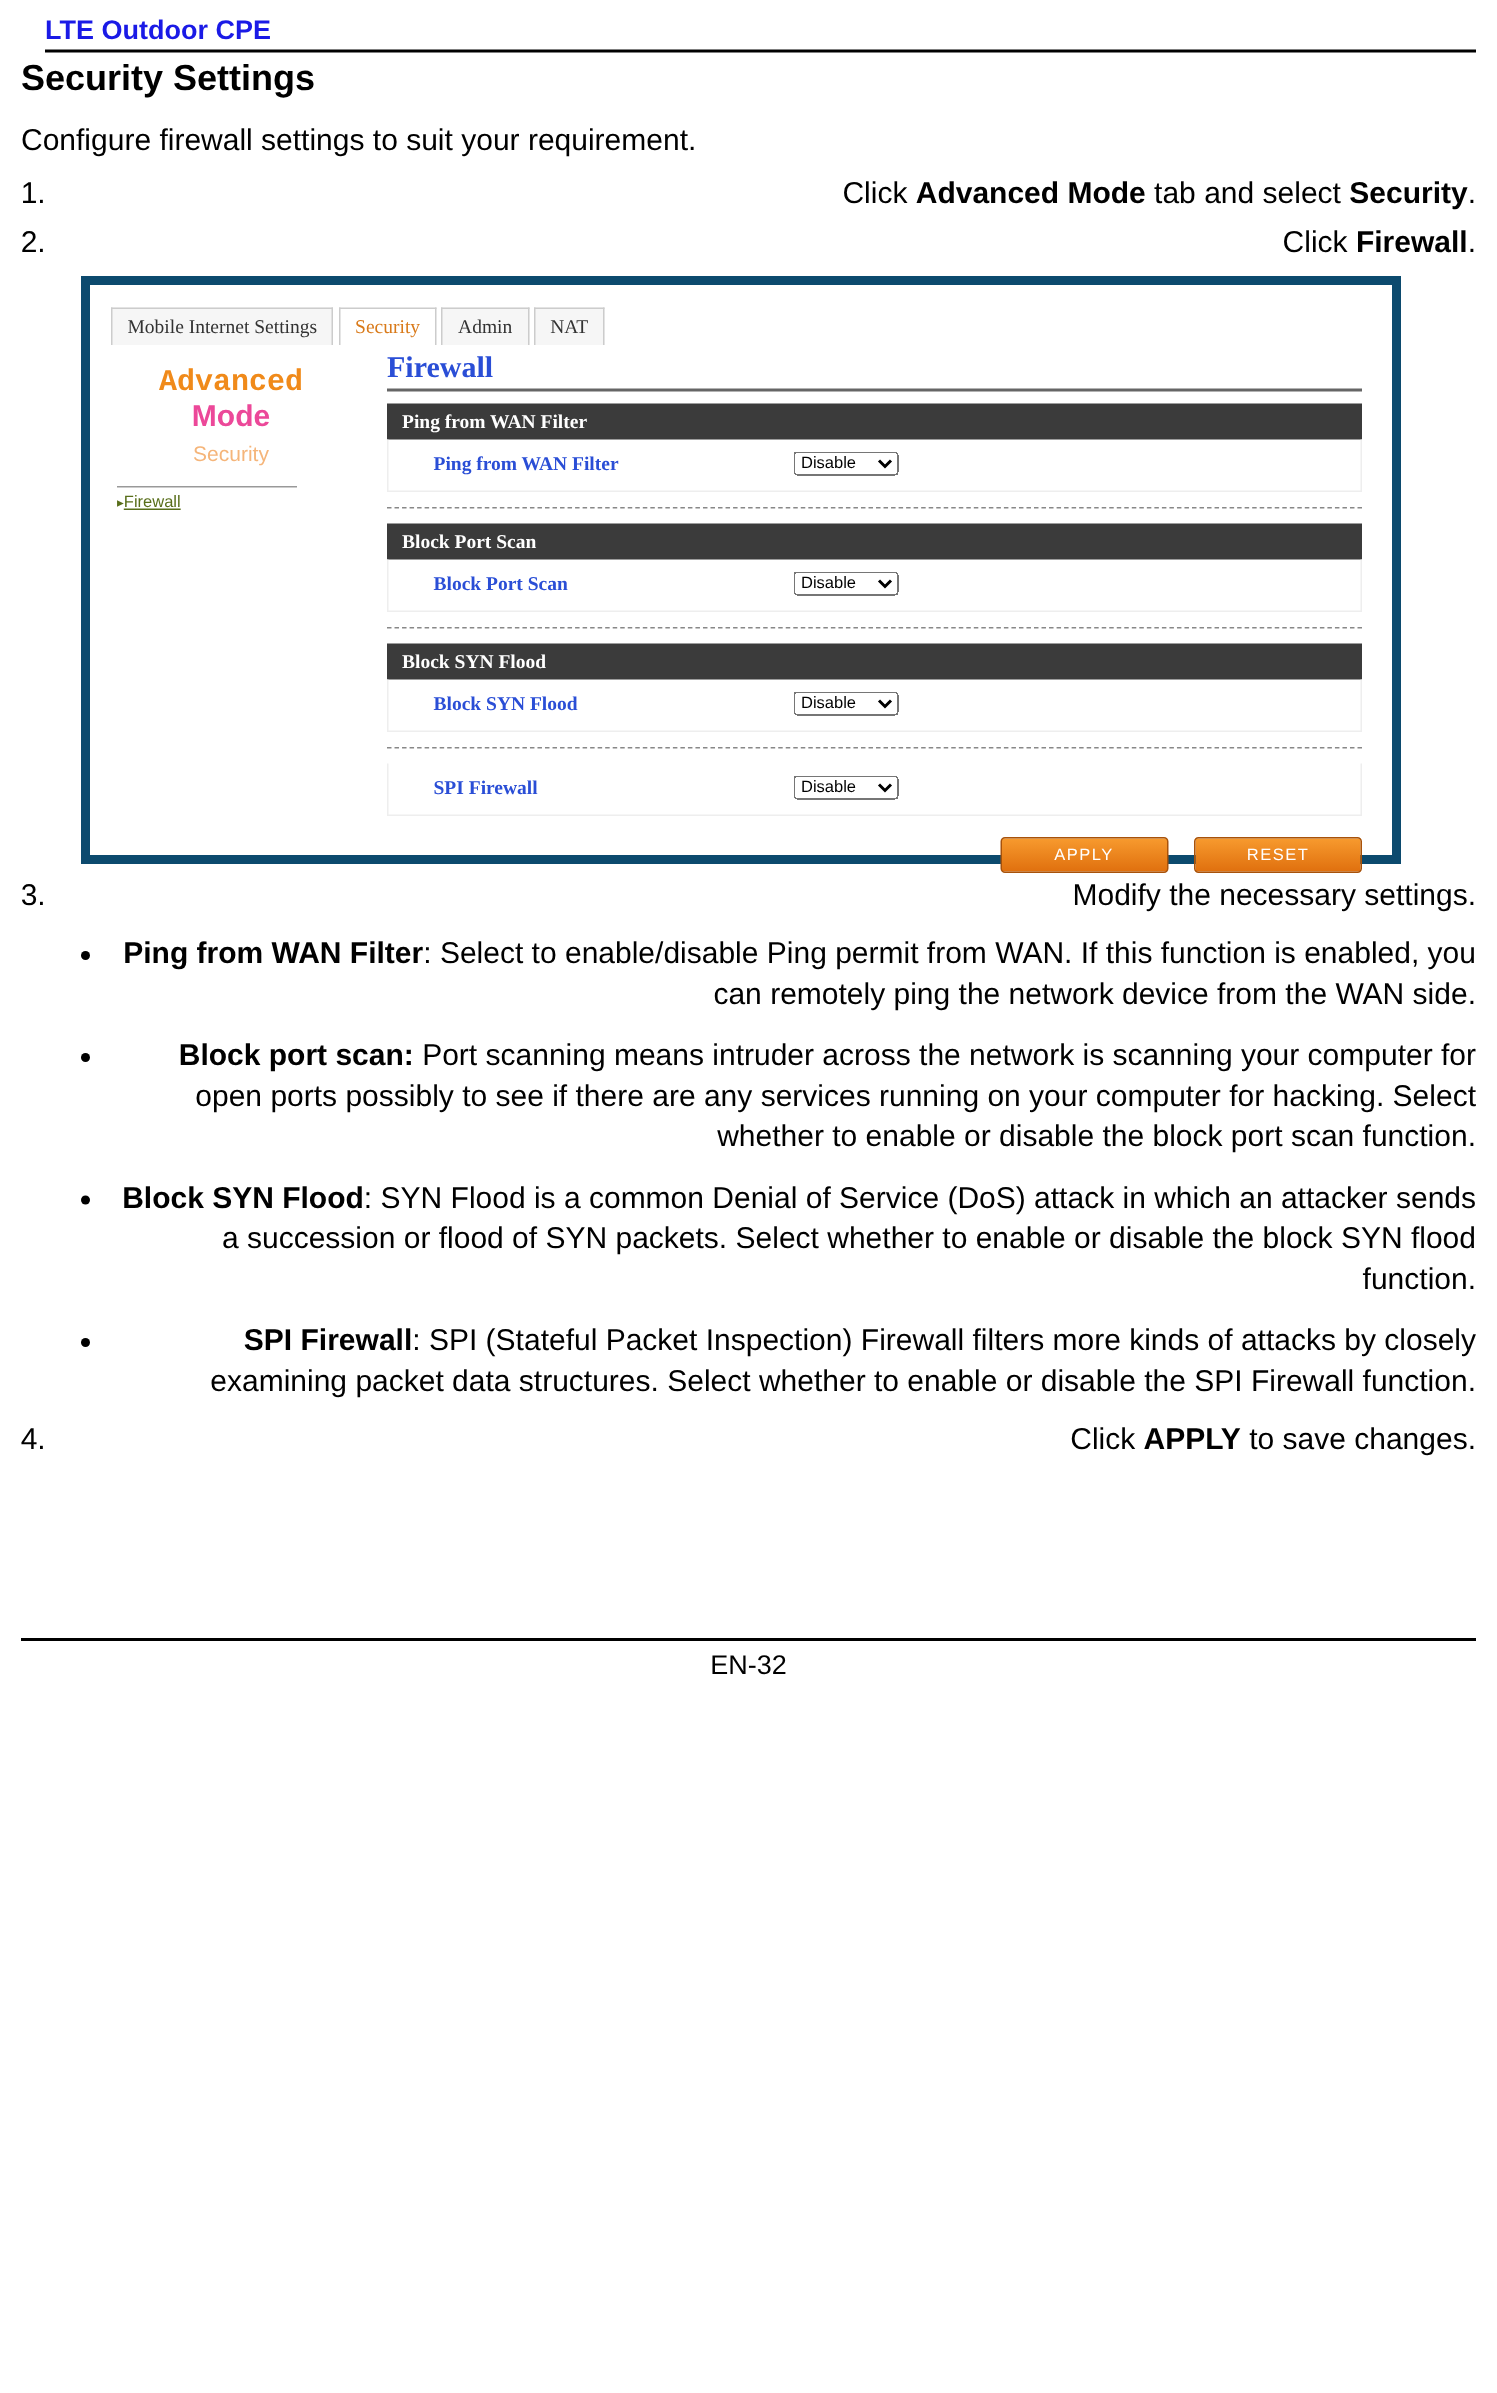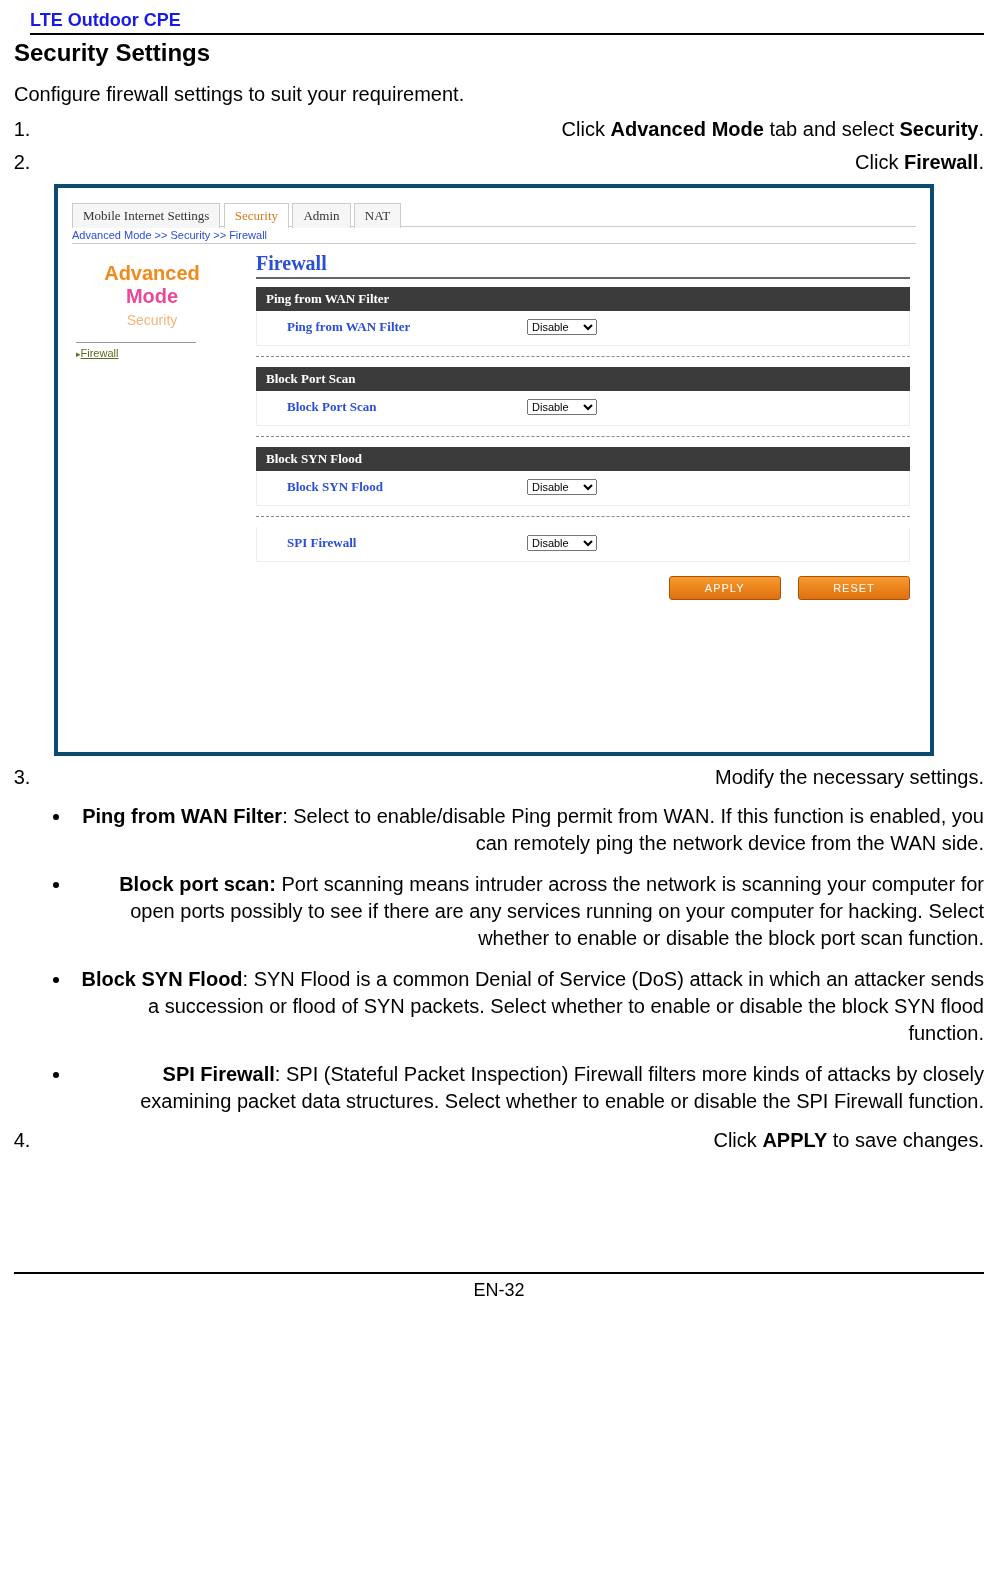--- a/index.html
+++ b/index.html
@@ -44,24 +44,24 @@
     list-style: disc;
     margin: 6px 0 0 0;
     padding-left: 30px;
   }
   ul.inner > li {
     margin: 14px 0;
     font-size: 20px;
     line-height: 1.35;
   }
   .screenshot-frame {
-    border: 4px solid #0c4a6e;
+    border: 6px solid #0c4a6e;
     margin: 10px 0 10px 40px;
     width: 880px;
-    height: 572px;
+    height: 392px;
     background: #fff;
     position: relative;
     box-sizing: border-box;
     font-family: Arial, sans-serif;
     font-size: 12px;
   }
   .tabbar {
     margin: 14px 0 0 14px;
     height: 22px;
   }
@@ -93,21 +93,21 @@
   }
   .body-row {
     display: flex;
     margin-top: 8px;
   }
   .sidebar {
     width: 180px;
     text-align: center;
     padding: 10px 4px;
   }
-  .adv { color: #f08a1a; font-size: 20px; font-weight: bold; font-family: Liberation Sans, sans-serif; }
+  .adv { color: #f08a1a; font-size: 20px; font-weight: bold; font-family: Liberation Mono, monospace; }
   .mode { color: #ec4899; font-size: 20px; font-weight: bold; font-family: 'Trebuchet MS', sans-serif; }
   .sec-side { color: #f5b57a; font-size: 14px; margin-top: 4px; }
   .fw-link {
     color: #586e1a;
     font-size: 11px;
     text-decoration: underline;
     display: block;
     text-align: left;
     margin: 14px 0 0 14px;
     border-top: 1px solid #999;
@@ -204,21 +204,20 @@
   </li>
 </ol>
 
 <div class="screenshot-frame">
   <div class="tabbar">
     <span class="tab">Mobile Internet Settings</span>
     <span class="tab active">Security</span>
     <span class="tab">Admin</span>
     <span class="tab">NAT</span>
   </div>
-  <div class="breadcrumb">Advanced Mode &gt;&gt; Security &gt;&gt; Firewall</div>
   <div class="body-row">
     <div class="sidebar">
       <div class="adv">Advanced</div>
       <div class="mode">Mode</div>
       <div class="sec-side">Security</div>
       <a class="fw-link">Firewall</a>
     </div>
     <div class="mainpanel">
       <div class="panel-title">Firewall</div>
 

